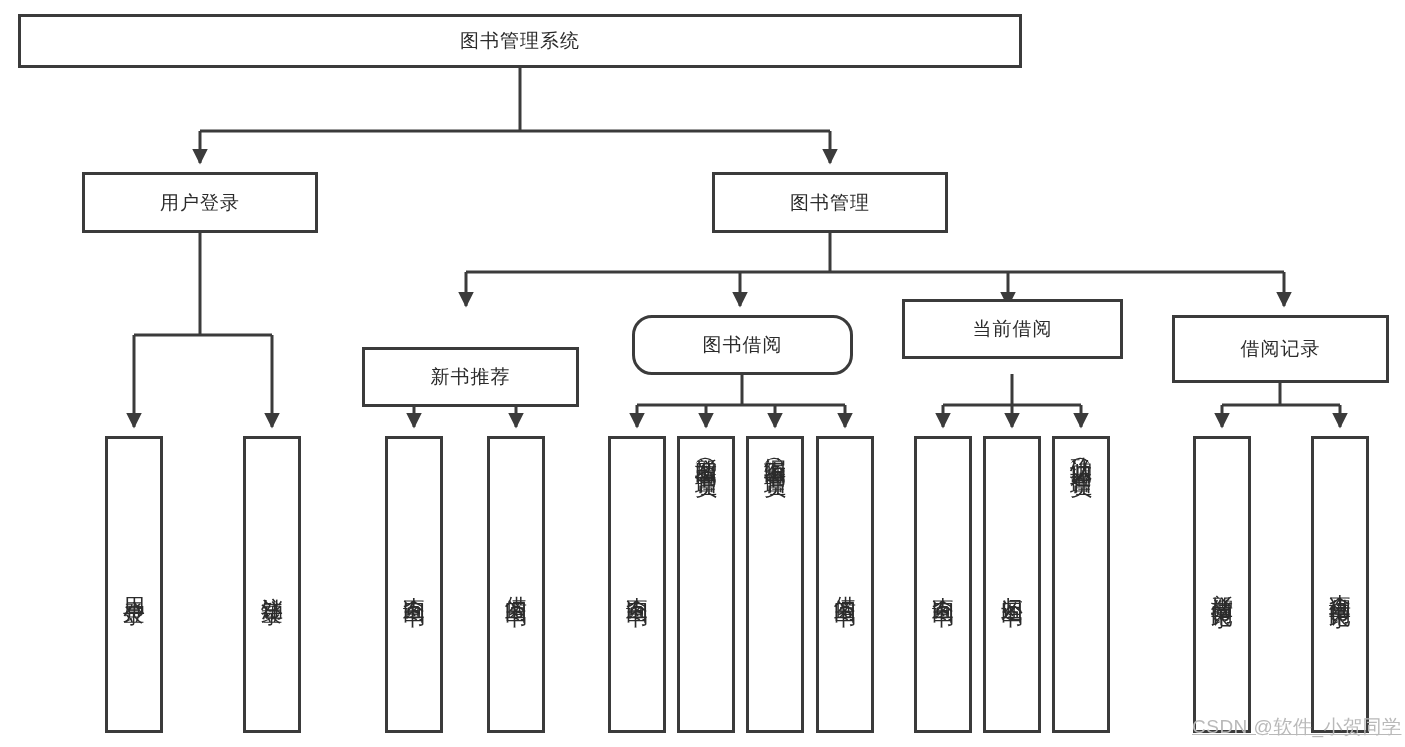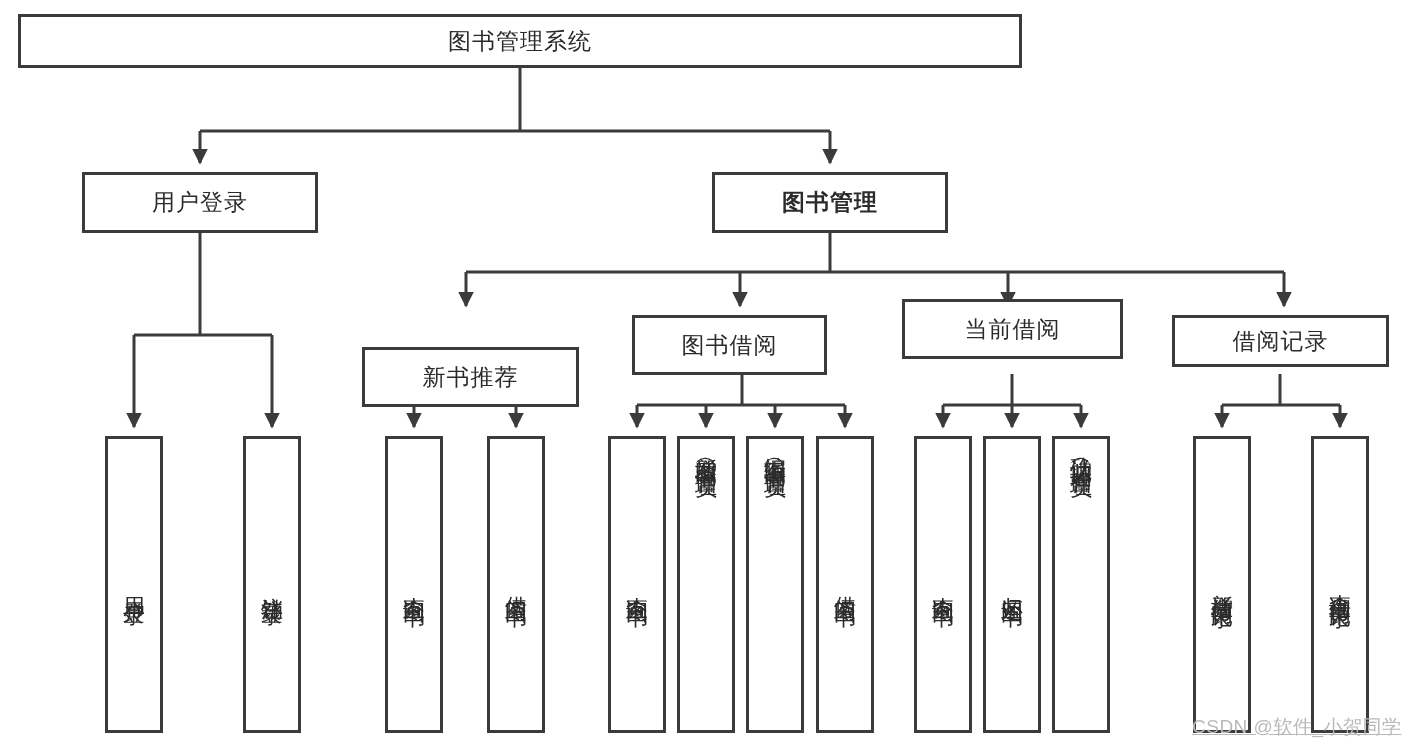--- a/index.html
+++ b/index.html
@@ -22,21 +22,21 @@
     position: absolute;
     box-sizing: border-box;
     background: #ffffff;
     border: 3px solid #3b3b3b;
     display: flex;
     align-items: center;
     justify-content: center;
   }
   .node-label {
     color: #2b2b2b;
-    font-size: 23px;
+    font-size: 19px;
     line-height: 1.15;
     letter-spacing: 1px;
     white-space: nowrap;
   }
   .node.vertical {
     align-items: flex-start;
     justify-content: center;
     padding-top: 0;
   }
   .node.vertical .node-label {
@@ -123,34 +123,34 @@
     </g>
   </svg>
 
   <div class="node" style="left:18px; top:14px; width:1004px; height:54px;">
     <span class="node-label">图书管理系统</span>
   </div>
 
   <div class="node" style="left:82px; top:172px; width:236px; height:61px;">
     <span class="node-label">用户登录</span>
   </div>
-  <div class="node" style="left:712px; top:172px; width:236px; height:61px;font-weight:bold;">
+  <div class="node" style="left:712px; top:172px; width:236px; height:61px;">
     <span class="node-label">图书管理</span>
   </div>
 
   <div class="node" style="left:362px; top:315px; width:217px; height:60px;margin-top:32px;">
     <span class="node-label">新书推荐</span>
   </div>
-  <div class="node" style="left:632px; top:315px; width:195px; height:60px;">
+  <div class="node" style="left:632px; top:315px; width:221px; height:60px;border-radius:20px;">
     <span class="node-label">图书借阅</span>
   </div>
   <div class="node" style="left:902px; top:299px; width:221px; height:60px;">
     <span class="node-label">当前借阅</span>
   </div>
-  <div class="node" style="left:1172px; top:315px; width:217px; height:52px;">
+  <div class="node" style="left:1172px; top:315px; width:217px; height:68px;">
     <span class="node-label">借阅记录</span>
   </div>
 
   <div class="node vertical v-center" style="left:105px; top:436px; width:58px; height:297px;">
     <span class="node-label">用户登录</span>
   </div>
   <div class="node vertical v-center" style="left:243px; top:436px; width:58px; height:297px;">
     <span class="node-label">注销登录</span>
   </div>
 

